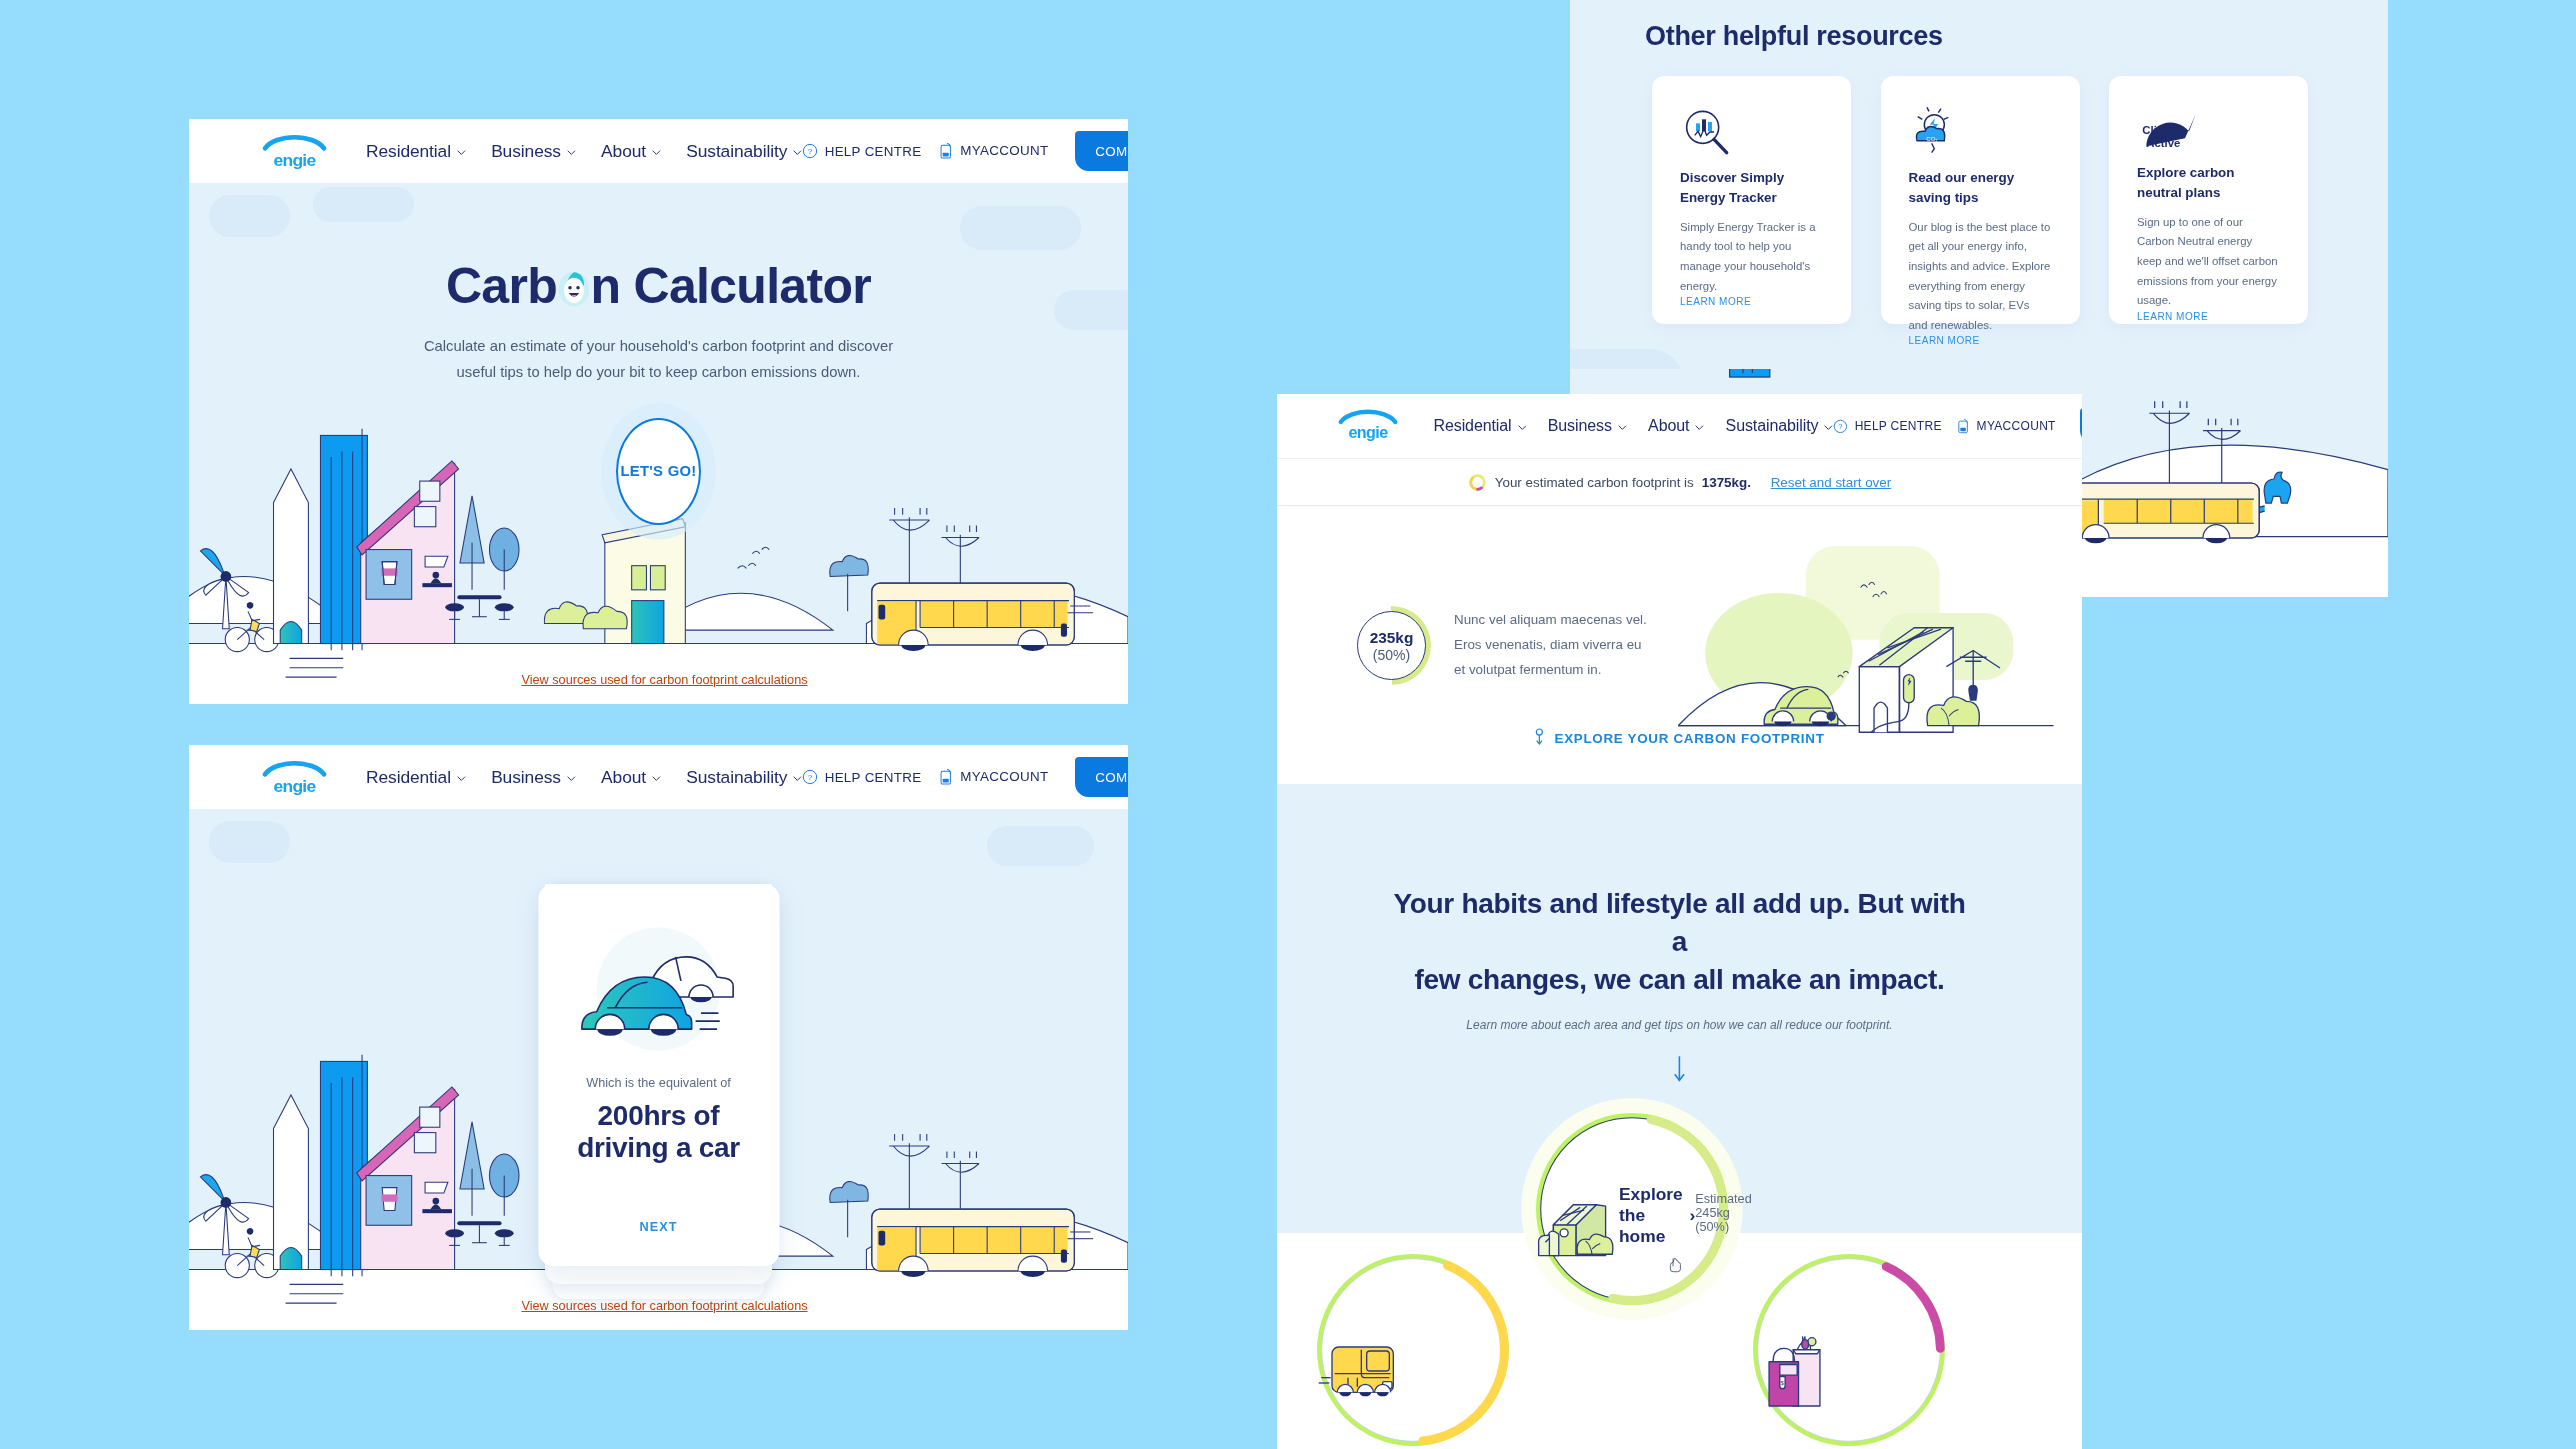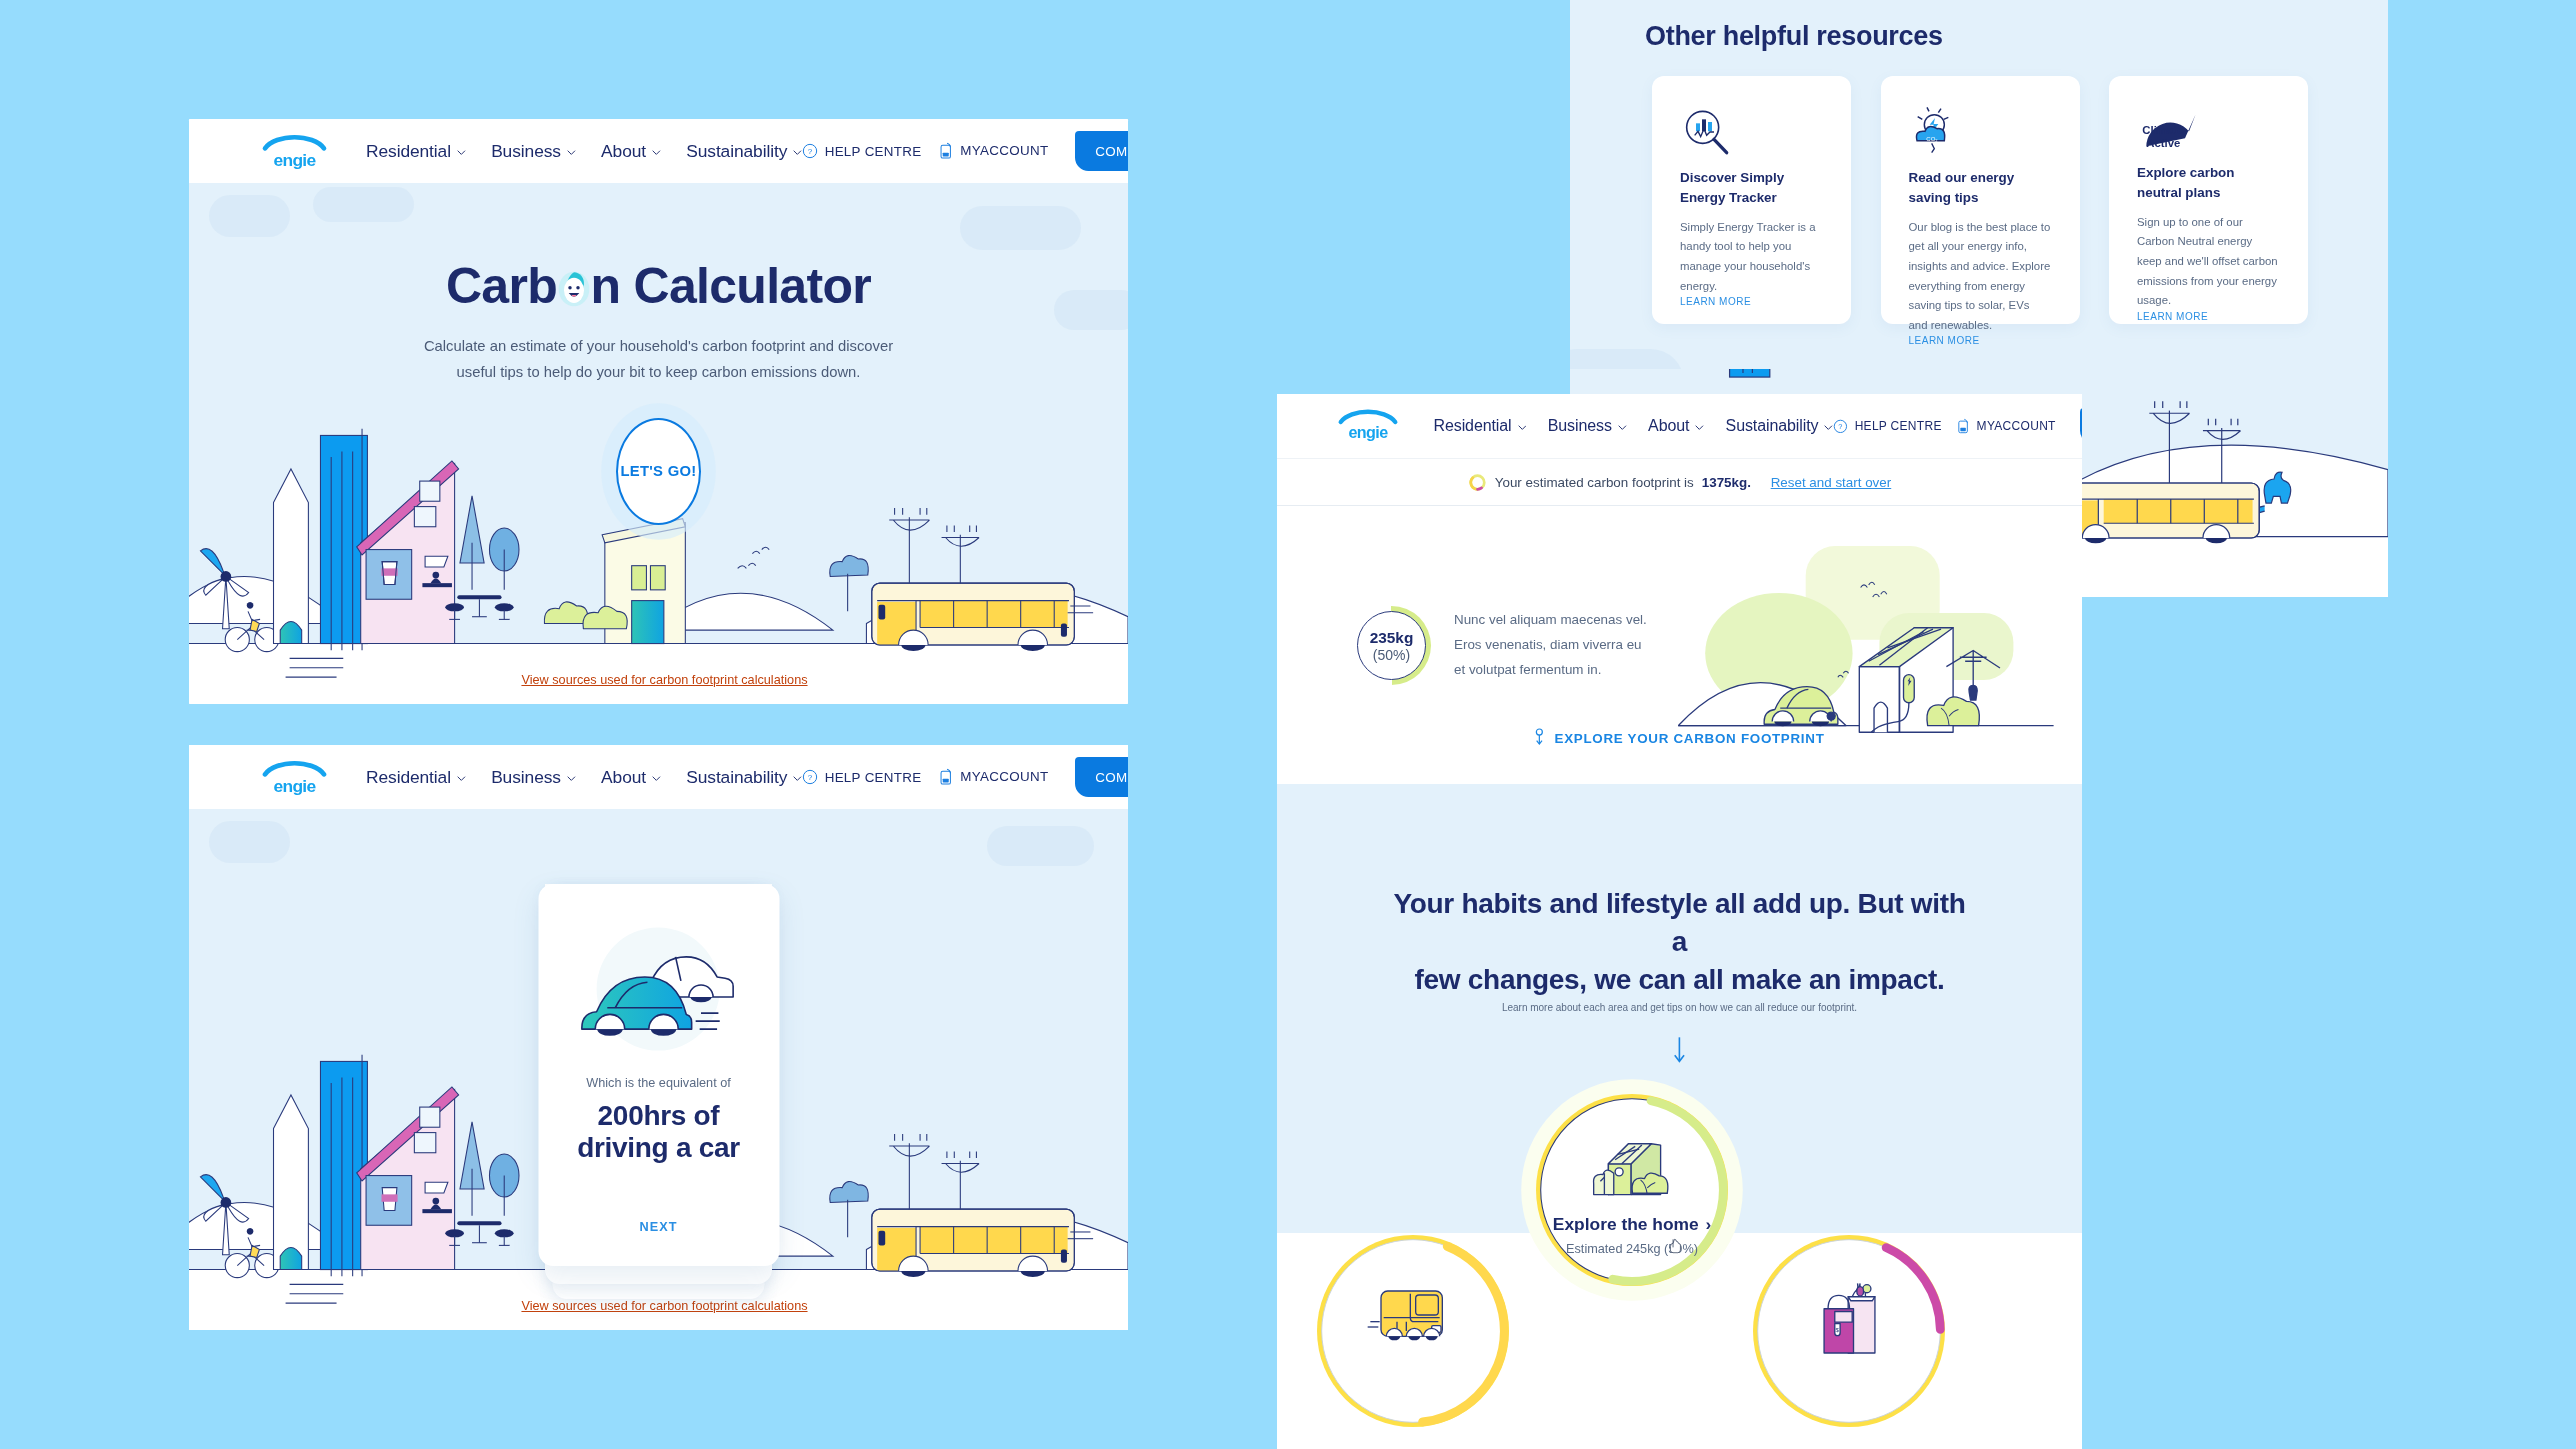--- a/index.html
+++ b/index.html
@@ -129,25 +129,25 @@
                   font-size: 13.4px; color: #1a86e3; letter-spacing: 0.7px; font-weight: 600; }
   .explore-link .pin { display:inline-block; vertical-align:-2.7px; margin-right: 9.4px; }
 
   
   .habits { background: #e3f1fb; padding-top: 101px; position: relative; }
   .habits-h {
     font-size: 28px; color: #1d2b6b; font-weight: 700; text-align: center;
     line-height: 1.35; letter-spacing: -0.3px; max-width: 577px; margin: 0 auto;
     font-family: "Liberation Sans Narrow","Liberation Sans",sans-serif;
   }
-  .habits-p { font-size: 10px; color: #5a6b85; text-align: center; margin-top: 3px; }
+  .habits-p { font-size: 12px; color: #5a6b85; text-align: center; margin-top: 19px; font-style: italic; }
   .habits-arrow { text-align: center; margin-top: 23px; }
   .bubbles { position: relative; margin-top: 23px; height: 349px; }
-  .bubble { position: absolute; border-radius: 50%; background: #fde047;
-            display: flex; flex-direction: column; align-items: center; }
+  .bubble { position: absolute; border-radius: 50%; background: #bef264;
+            display: flex; flex-direction: row; align-items: center; }
   .bubble-ico { margin-top: 72px; }
   .bubble-label { font-size: 17.4px; color: #1d2b6b; font-weight: 700; margin-top: 12px;
                   display: flex; align-items: center; gap: 6.7px; }
   .bubble-est { font-size: 12.7px; color: #5a6b85; margin-top: 6.7px; }
   .cursor-ico { position: absolute; }
 
   
   .blob { position: absolute; background: #d7e9f7; border-radius: 27px; opacity: .85; }
 </style>
 </head>

